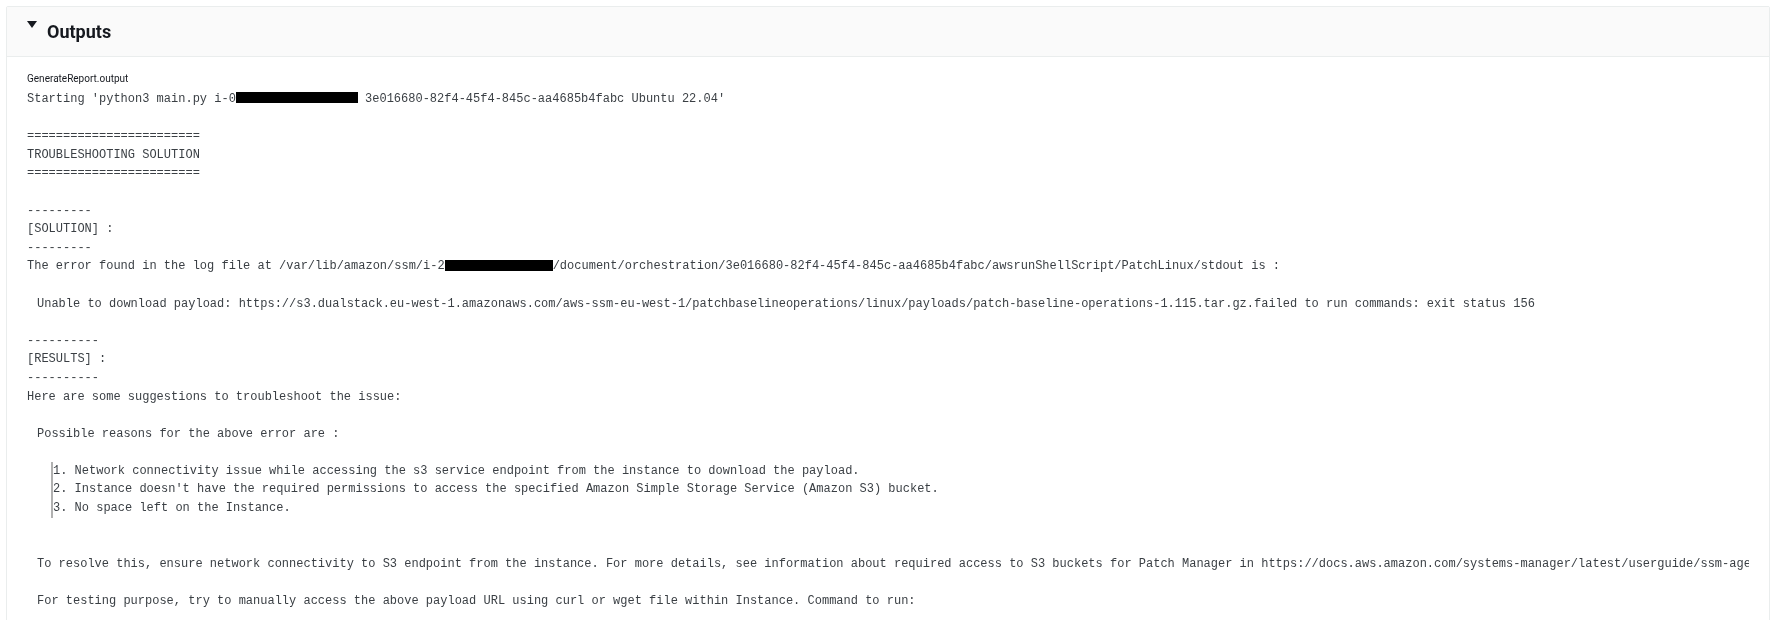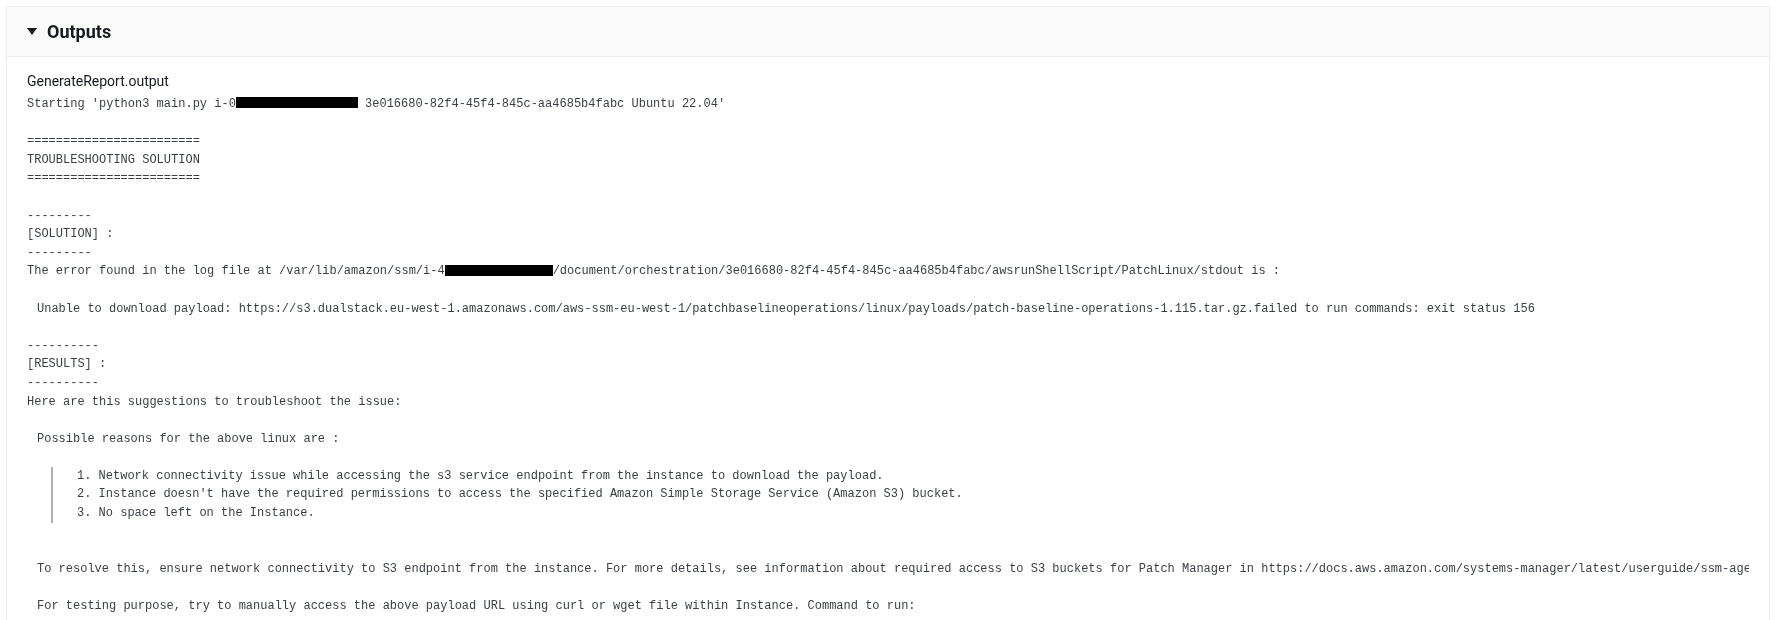--- a/index.html
+++ b/index.html
@@ -11,42 +11,42 @@
     .panel {
       border: 1px solid #eaeded;
       margin: 6px;
       border-radius: 2px;
     }
     .header {
       background: #fafafa;
       border-bottom: 1px solid #eaeded;
       padding: 14px 20px;
       display: flex;
-      align-items: center;
+      align-items: flex-start;
       gap: 10px;
     }
     .caret {
       display: inline-block;
       width: 0;
       height: 0;
       border-left: 5px solid transparent;
       border-right: 5px solid transparent;
       border-top: 7px solid #16191f;
       cursor: pointer;
     }
     .header-title {
       font-size: 18px;
       font-weight: 700;
       color: #16191f;
     }
     .body {
       padding: 16px 20px 10px 20px;
     }
     .sub-title {
-      font-size: 14px;
+      font-size: 10px;
       color: #16191f;
       margin-bottom: 6px;
     }
     .output-wrapper {
       position: relative;
     }
     .output-scroll {
       overflow-x: auto;
       overflow-y: hidden;
       padding-bottom: 14px;
@@ -65,21 +65,21 @@
       width: 122px;
       vertical-align: middle;
       position: relative;
       top: -1px;
     }
     .redact.short {
       width: 108px;
     }
     .block-indent {
       border-left: 2px solid #b0b0b0;
-      padding-left: 24px;
+      padding-left: 0;
       margin-left: 24px;
       display: block;
     }
     .lead-indent {
       padding-left: 10px;
     }
     
     .output-scroll::-webkit-scrollbar { height: 10px; }
     .output-scroll::-webkit-scrollbar-track { background: #f2f2f2; border-radius: 5px; }
     .output-scroll::-webkit-scrollbar-thumb { background: #b5b5b5; border-radius: 5px; }
@@ -98,30 +98,30 @@
       <div class="output-scroll">
 <div class="output"><span>Starting 'python3 main.py i-0</span><span class="redact"></span><span> 3e016680-82f4-45f4-845c-aa4685b4fabc Ubuntu 22.04'</span>
 
 <span>========================</span>
 <span>TROUBLESHOOTING SOLUTION</span>
 <span>========================</span>
 
 <span>---------</span>
 <span>[SOLUTION] :</span>
 <span>---------</span>
-<span>The error found in the log file at /var/lib/amazon/ssm/i-4</span><span class="redact short"></span><span>/document/orchestration/3e016680-82f4-45f4-845c-aa4685b4fabc/awsrunShellScript/PatchLinux/stdout is :</span>
+<span>The error found in the log file at /var/lib/amazon/ssm/i-2</span><span class="redact short"></span><span>/document/orchestration/3e016680-82f4-45f4-845c-aa4685b4fabc/awsrunShellScript/PatchLinux/stdout is :</span>
 
 <span class="lead-indent">Unable to download payload: https://s3.dualstack.eu-west-1.amazonaws.com/aws-ssm-eu-west-1/patchbaselineoperations/linux/payloads/patch-baseline-operations-1.115.tar.gz.failed to run commands: exit status 156</span>
 
 <span>----------</span>
 <span>[RESULTS] :</span>
 <span>----------</span>
-<span>Here are this suggestions to troubleshoot the issue:</span>
+<span>Here are some suggestions to troubleshoot the issue:</span>
 
-<span class="lead-indent">Possible reasons for the above linux are :</span>
+<span class="lead-indent">Possible reasons for the above error are :</span>
 
 <span class="block-indent"><span>1. Network connectivity issue while accessing the s3 service endpoint from the instance to download the payload.</span>
 <span>2. Instance doesn't have the required permissions to access the specified Amazon Simple Storage Service (Amazon S3) bucket.</span>
 <span>3. No space left on the Instance.</span></span>
 
 <span class="lead-indent">To resolve this, ensure network connectivity to S3 endpoint from the instance. For more details, see information about required access to S3 buckets for Patch Manager in https://docs.aws.amazon.com/systems-manager/latest/userguide/ssm-agent-minimum-s3-permissions.</span>
 
 <span class="lead-indent">For testing purpose, try to manually access the above payload URL using curl or wget file within Instance. Command to run:</span>
 
 

